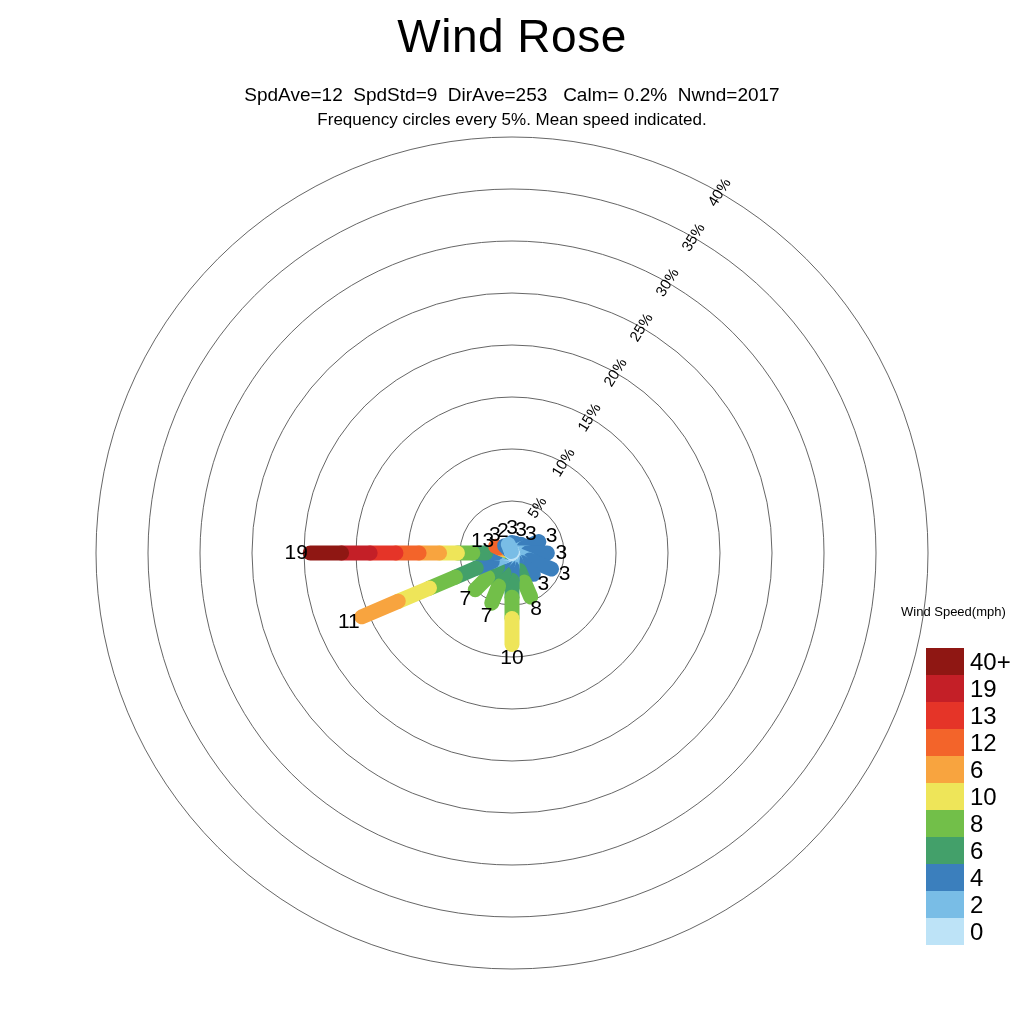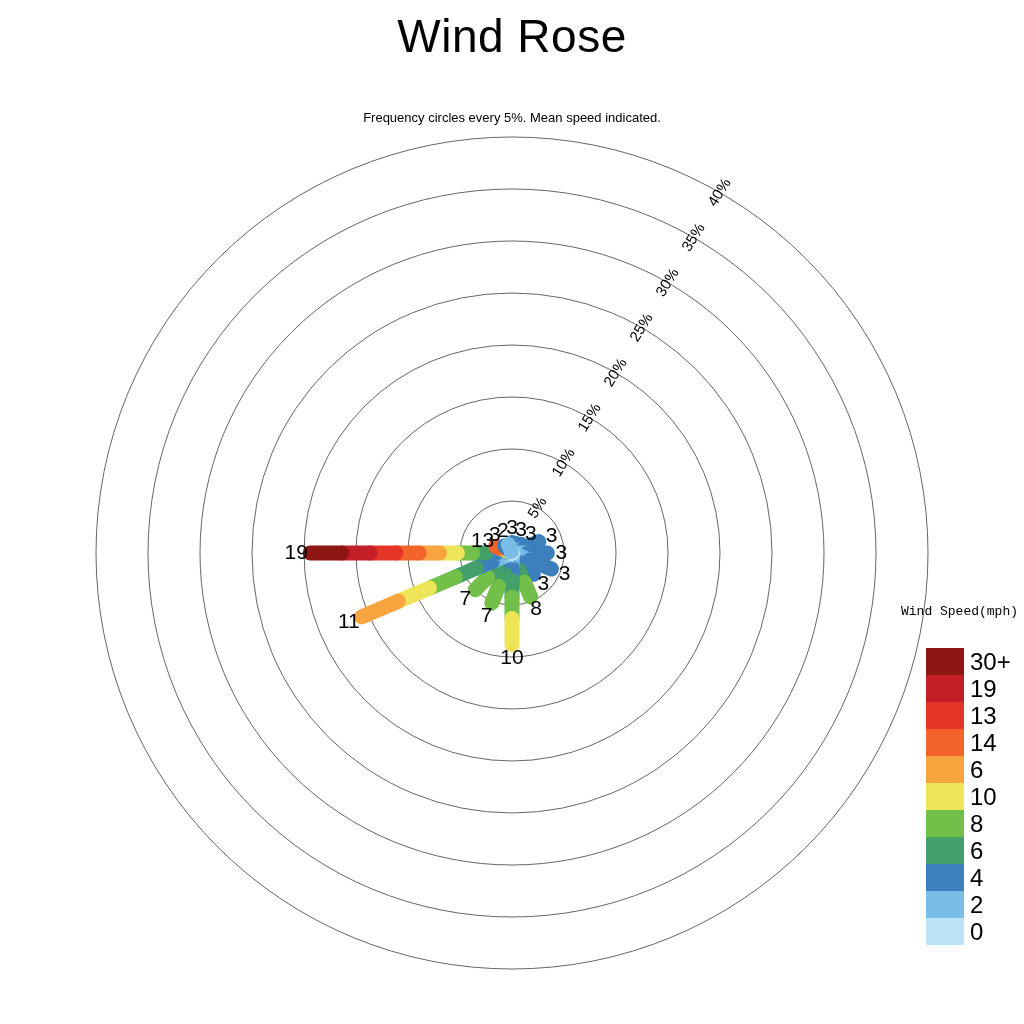--- a/index.html
+++ b/index.html
@@ -40,36 +40,35 @@
     text-align: center;
     font-size: 19px;
     white-space: pre;
   }
   #subnote {
     position: absolute;
     left: 0;
     top: 110px;
     width: 1024px;
     text-align: center;
-    font-size: 13px;
+    font-size: 17px;
   }
   #plot {
     position: absolute;
     left: 0;
     top: 0;
     width: 1024px;
     height: 1024px;
   }
   #legend-title {
     position: absolute;
     left: 901px;
     top: 604px;
     font-size: 13px;
     white-space: nowrap;
-    font-family: Liberation Mono, monospace;
   }
   #legend-box {
     position: absolute;
     left: 926px;
     top: 648px;
     width: 38px;
   }
   .legend-row {
     position: relative;
     height: 27px;
@@ -90,20 +89,21 @@
     font-size: 24px;
     white-space: nowrap;
   }
 </style>
 </head>
 <body>
 
 <div id="stage">
 
   <div id="title">Wind Rose</div>
+  <div id="statline">SpdAve=12  SpdStd=9  DirAve=253   Calm= 0.2%  Nwnd=2017</div>
   <div id="subnote">Frequency circles every 5%. Mean speed indicated.</div>
 
   <svg id="plot" viewBox="0 0 1024 1024" width="1024" height="1024" xmlns="http://www.w3.org/2000/svg">
     <g id="rings-group">
         <circle cx="512" cy="553" r="52" fill="none" stroke="#555555" stroke-width="0.9"></circle>
         <circle cx="512" cy="553" r="104" fill="none" stroke="#555555" stroke-width="0.9"></circle>
         <circle cx="512" cy="553" r="156" fill="none" stroke="#555555" stroke-width="0.9"></circle>
         <circle cx="512" cy="553" r="208" fill="none" stroke="#555555" stroke-width="0.9"></circle>
         <circle cx="512" cy="553" r="260" fill="none" stroke="#555555" stroke-width="0.9"></circle>
         <circle cx="512" cy="553" r="312" fill="none" stroke="#555555" stroke-width="0.9"></circle>
@@ -212,33 +212,33 @@
         <text x="482.62681548732417" y="541.1324631205839" font-size="21" font-family="&quot;Liberation Sans&quot;, sans-serif" fill="#000" text-anchor="middle" dominant-baseline="middle">13</text>
         <text x="494.74659453904826" y="535.7465945390483" font-size="21" font-family="&quot;Liberation Sans&quot;, sans-serif" fill="#000" text-anchor="middle" dominant-baseline="middle">3</text>
         <text x="502.8725208384906" y="531.497006623351" font-size="21" font-family="&quot;Liberation Sans&quot;, sans-serif" fill="#000" text-anchor="middle" dominant-baseline="middle">2</text>
       </g>
   </svg>
 
   <div id="legend-title">Wind Speed(mph)</div>
   <div id="legend-box">
       <div class="legend-row">
         <div class="legend-swatch" style="background: rgb(143, 23, 19);"></div>
-        <div class="legend-label">30+</div>
+        <div class="legend-label">40+</div>
       </div>
       <div class="legend-row">
         <div class="legend-swatch" style="background: rgb(196, 31, 39);"></div>
         <div class="legend-label">19</div>
       </div>
       <div class="legend-row">
         <div class="legend-swatch" style="background: rgb(229, 52, 40);"></div>
         <div class="legend-label">13</div>
       </div>
       <div class="legend-row">
         <div class="legend-swatch" style="background: rgb(243, 100, 42);"></div>
-        <div class="legend-label">14</div>
+        <div class="legend-label">12</div>
       </div>
       <div class="legend-row">
         <div class="legend-swatch" style="background: rgb(248, 164, 63);"></div>
         <div class="legend-label">6</div>
       </div>
       <div class="legend-row">
         <div class="legend-swatch" style="background: rgb(238, 229, 89);"></div>
         <div class="legend-label">10</div>
       </div>
       <div class="legend-row">

